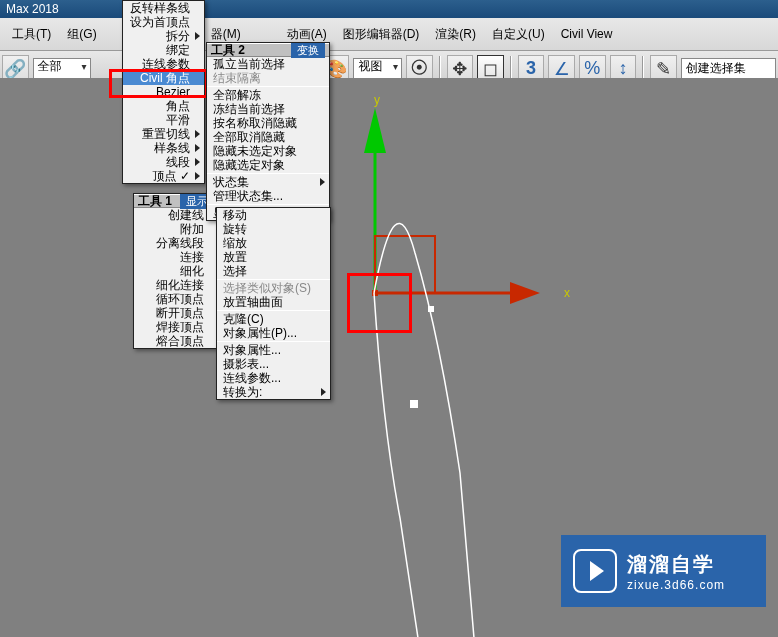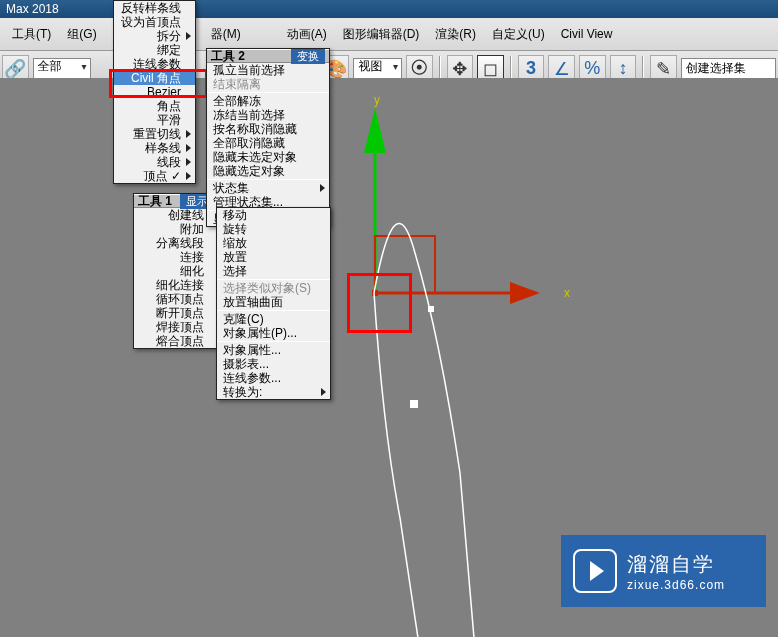--- a/index.html
+++ b/index.html
@@ -29,21 +29,21 @@
 
 .red-box { position: absolute; border: 3px solid #f00; }
 
 .viewport { position: absolute; inset: 78px 0 0 0; background: #808080; }
 .viewport svg { position: absolute; inset: 0; }
 
 .watermark { position: absolute; right: 12px; bottom: 30px; width: 205px; height: 72px; background: #2a64aa; display: flex; align-items: center; padding: 0 12px; gap: 10px; }
 .watermark .play { width: 44px; height: 44px; border: 2px solid #fff; border-radius: 8px; display: flex; align-items: center; justify-content: center; }
 .watermark .play::after { content: ""; width: 0; height: 0; border-top: 10px solid transparent; border-bottom: 10px solid transparent; border-left: 14px solid #fff; margin-left: 3px; }
 .watermark .txt { color: #fff; display: flex; flex-direction: column; }
-.watermark .txt .cn { font-size: 20px; font-weight: normal; letter-spacing: 2px; }
+.watermark .txt .cn { font-size: 20px; font-weight: bold; letter-spacing: 2px; }
 .watermark .txt .url { font-size: 12px; letter-spacing: 1px; }
 </style>
 </head>
 <body>
 
 <div class="titlebar">
   <span>Max 2018</span>
 </div>
 
 <div class="menubar">
@@ -101,21 +101,21 @@
 
   <div class="watermark">
     <div class="play"></div>
     <div class="txt">
       <span class="cn">溜溜自学</span>
       <span class="url">zixue.3d66.com</span>
     </div>
   </div>
 </div>
 
-<div class="context-menu" id="cm1" style="left:113px; top:0; width:83px">
+<div class="context-menu" id="cm1" style="left:122px; top:0; width:83px">
     <div class="row">反转样条线</div>
     <div class="row">设为首顶点</div>
     <div class="row sub">拆分</div>
     <div class="row">绑定</div>
     <div class="row">连线参数</div>
     <div class="row highlight">Civil 角点</div>
     <div class="row">Bezier</div>
     <div class="row">角点</div>
     <div class="row">平滑</div>
     <div class="row sub">重置切线</div>
@@ -136,21 +136,21 @@
     <div class="row">分离线段</div>
     <div class="row">连接</div>
     <div class="row">细化</div>
     <div class="row">细化连接</div>
     <div class="row">循环顶点</div>
     <div class="row">断开顶点</div>
     <div class="row">焊接顶点</div>
     <div class="row">熔合顶点</div>
   </div>
 
-<div class="context-menu" id="cm3" style="left:206px; top:48px; width:124px">
+<div class="context-menu" id="cm3" style="left:206px; top:42px; width:124px">
     <div class="row header">
       <span>工具 2</span>
       <span class="hdr-right">变换</span>
     </div>
     <div class="row left">孤立当前选择</div>
     <div class="row left disabled">结束隔离</div>
     <div class="sep"></div>
     <div class="row left">全部解冻</div>
     <div class="row left">冻结当前选择</div>
     <div class="row left">按名称取消隐藏</div>

